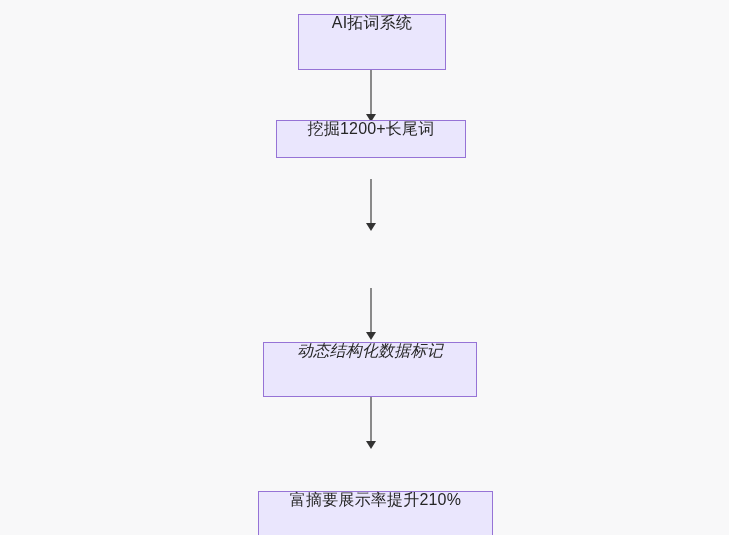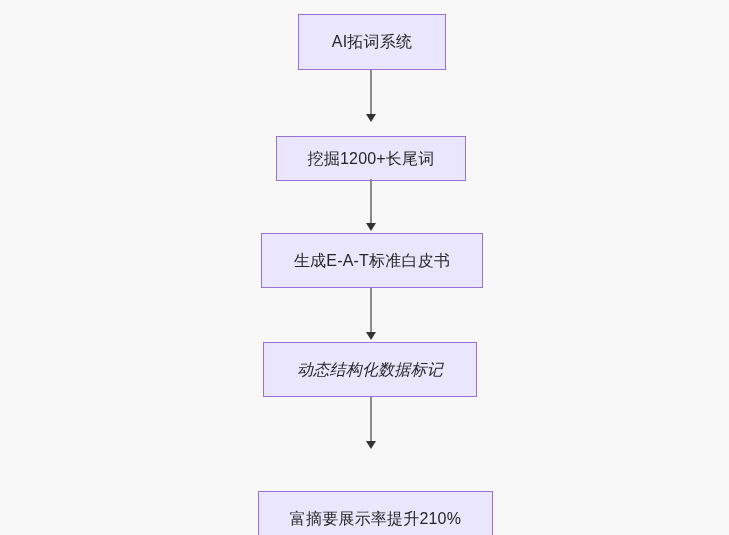--- a/index.html
+++ b/index.html
@@ -20,21 +20,21 @@
   }
   .node {
     position: absolute;
     box-sizing: border-box;
     background: #eae6fd;
     border: 1.4px solid #9673d6;
     color: #262626;
     font-size: 16px;
     line-height: 1;
     display: flex;
-    align-items: center;
+    align-items: flex-start;
     justify-content: center;
     letter-spacing: 0.2px;
     white-space: nowrap;
   }
   .node-label {
     display: block;
   }
   .edge {
     position: absolute;
     width: 2px;
@@ -56,30 +56,27 @@
 
 <div id="flowchart-canvas">
 
   <div class="node" style="left:298px; top:14px; width:148px; height:56px;">
     <span class="node-label">AI拓词系统</span>
   </div>
 
   <div class="edge" style="left:371px; top:70px; height:46px;"></div>
   <div class="arrowhead" style="left:371px; top:114px;"></div>
 
-  <div class="node" style="left:276px; top:136px; width:190px; height:45px;">
+  <div class="node" style="left:276px; top:120px; width:190px; height:38px;">
     <span class="node-label">挖掘1200+长尾词</span>
   </div>
 
   <div class="edge" style="left:371px; top:179px; height:46px;"></div>
   <div class="arrowhead" style="left:371px; top:223px;"></div>
 
-  <div class="node" style="left:261px; top:233px; width:222px; height:55px;">
-    <span class="node-label">生成E-A-T标准白皮书</span>
-  </div>
 
   <div class="edge" style="left:371px; top:288px; height:46px;"></div>
   <div class="arrowhead" style="left:371px; top:332px;"></div>
 
   <div class="node" style="left:263px; top:342px; width:214px; height:55px;font-style:italic;">
     <span class="node-label">动态结构化数据标记</span>
   </div>
 
   <div class="edge" style="left:371px; top:397px; height:46px;"></div>
   <div class="arrowhead" style="left:371px; top:441px;"></div>

